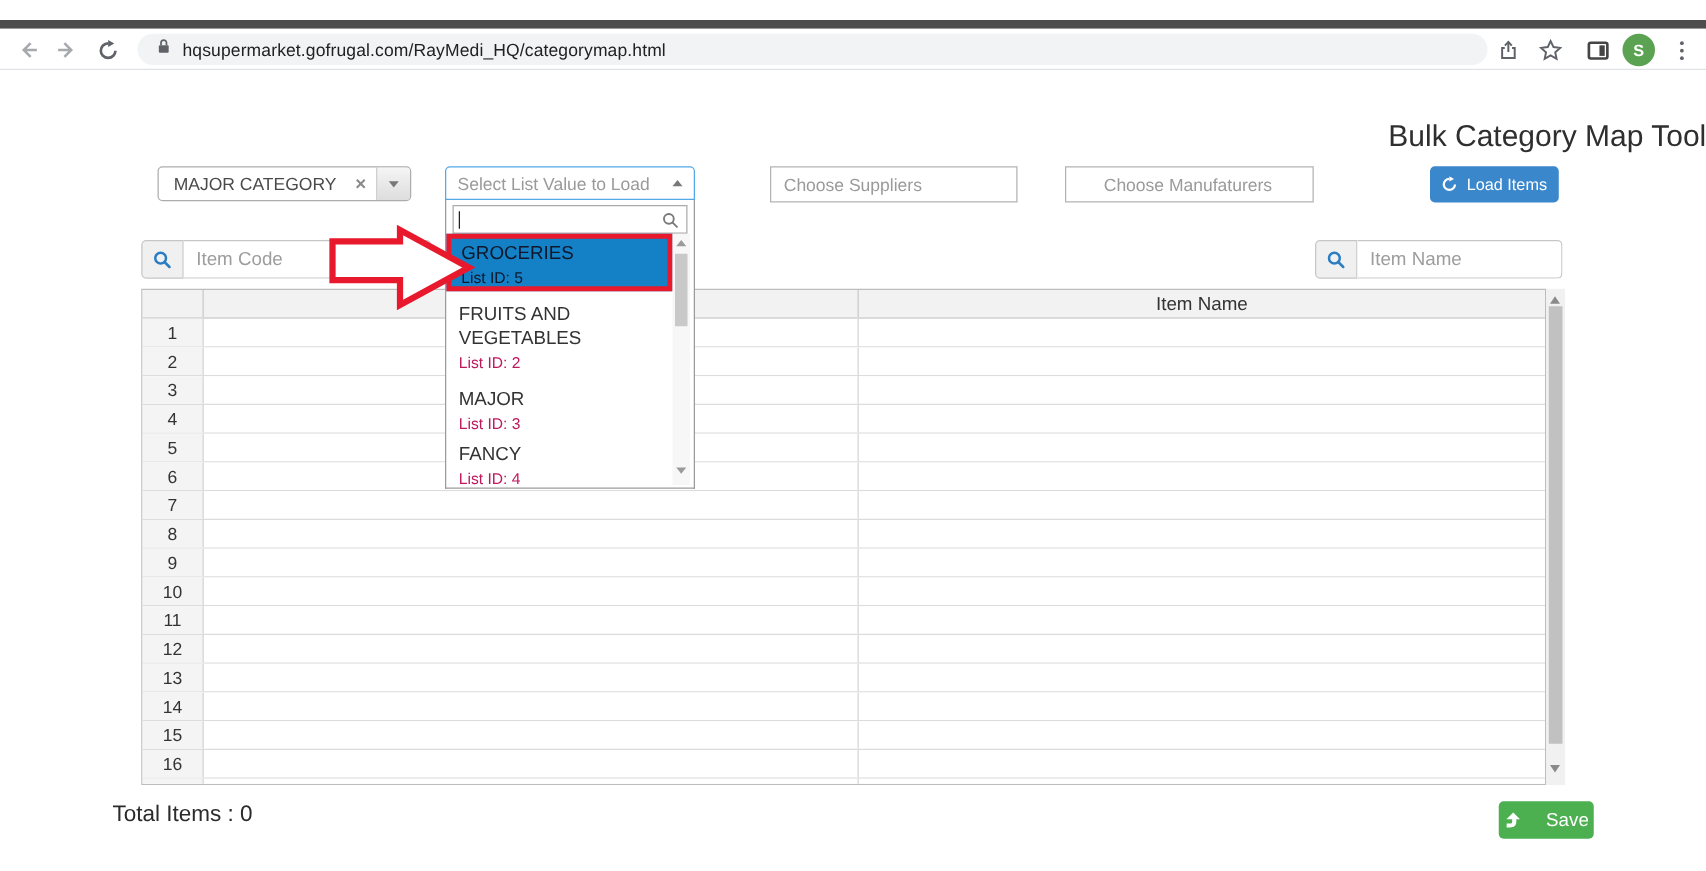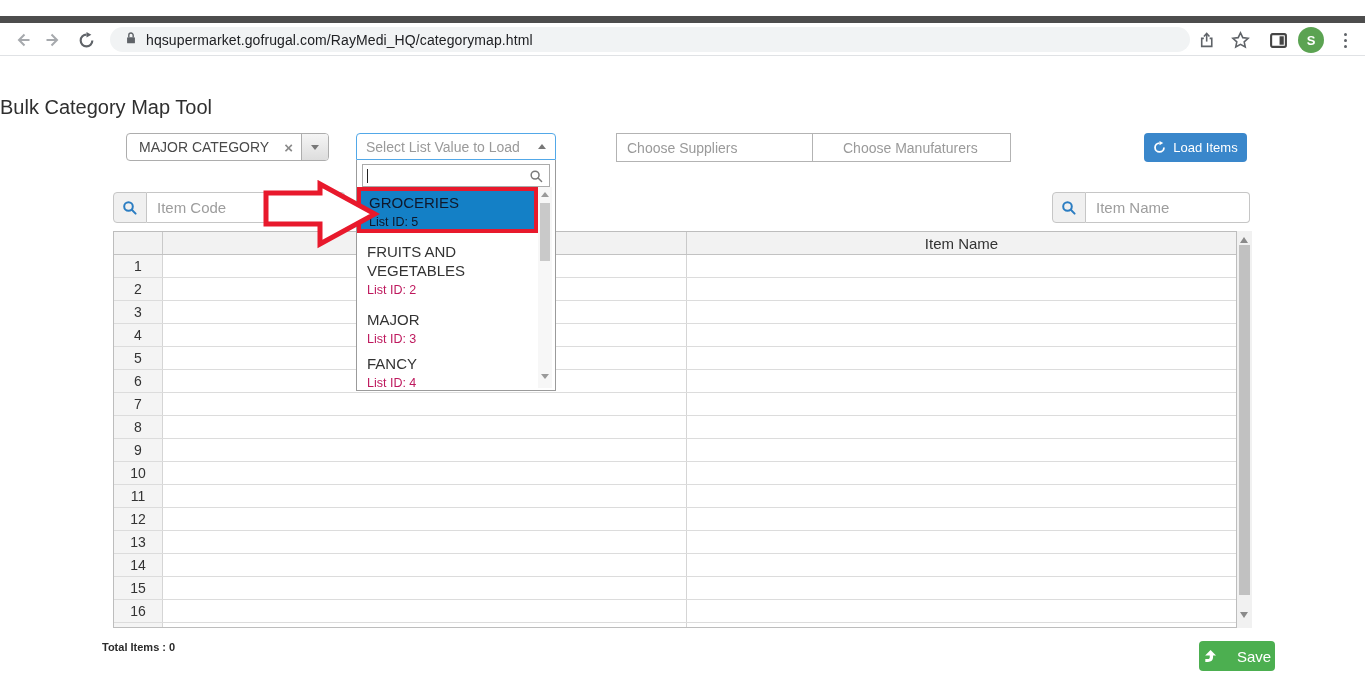--- a/index.html
+++ b/index.html
@@ -11,21 +11,21 @@
   .top-strip { position:absolute; left:0; top:0; width:1365px; height:7px; background:#4d4d4d; }
   .toolbar { position:absolute; left:0; top:7px; width:1365px; height:33px; background:#fff; border-bottom:1px solid #e0e2e5; }
   .nav-ico { position:absolute; top:6px; width:22px; height:22px; display:flex; align-items:center; justify-content:center; cursor:pointer; }
   .omnibox { position:absolute; left:110px; top:4px; width:1080px; height:25px; background:#f1f3f4; border-radius:13px; display:flex; align-items:center; padding-left:14px; }
   .url-text { font-size:14px; color:#202124; margin-left:8px; letter-spacing:0.1px; }
   .avatar { position:absolute; left:1298px; top:4px; width:26px; height:26px; border-radius:50%; background:#5ba352; color:#fff; font-size:13px; font-weight:bold; display:flex; align-items:center; justify-content:center; }
   .dots { display:flex; flex-direction:column; gap:3px; }
   .dots i { width:3px; height:3px; border-radius:50%; background:#5f6368; }
 
   
-  .page-title { position:absolute; left:0; top:80px; width:1365px; text-align:left; font-size:20px; color:#2f2f2f; }
+  .page-title { position:absolute; left:0; top:80px; width:1365px; text-align:right; font-size:24px; color:#2f2f2f; }
 
   
   .sel2 { position:absolute; top:117px; height:28px; border:1px solid #adadad; border-radius:4px; background:#fff; display:flex; align-items:center; }
   .sel2-label { flex:1; padding-left:12px; font-size:14px; color:#4a4a4a; white-space:nowrap; }
   .sel2-clear { color:#8a8a8a; font-size:15px; font-weight:bold; padding:0 8px; cursor:pointer; }
   .sel2-arrowbox { width:27px; height:26px; background:linear-gradient(#f5f5f5,#ddd); border-left:1px solid #adadad; border-radius:0 3px 3px 0; display:flex; align-items:center; justify-content:center; }
   .tri-down { width:0; height:0; border-left:4px solid transparent; border-right:4px solid transparent; border-top:5px solid #777; }
   .tri-up { width:0; height:0; border-left:4px solid transparent; border-right:4px solid transparent; border-bottom:5px solid #777; }
 
   .listsel { position:absolute; left:356px; top:117px; width:200px; height:27px; border:1px solid #52a8e8; border-radius:4px 4px 0 0; background:#fff; display:flex; align-items:center; padding:0 9px; }
@@ -78,21 +78,21 @@
   .dd-scroll { position:absolute; right:3px; top:27px; width:14px; height:201px; background:#f7f7f7; }
   .dd-scroll .arr { position:absolute; left:3px; }
   .dd-up { top:5px; width:0; height:0; border-left:4px solid transparent; border-right:4px solid transparent; border-bottom:5px solid #9a9a9a; }
   .dd-thumb { position:absolute; left:2px; top:16px; width:10px; height:58px; background:#c9c9c9; }
   .dd-down { top:187px; width:0; height:0; border-left:4px solid transparent; border-right:4px solid transparent; border-top:5px solid #9a9a9a; }
 
   
   .red-arrow { position:absolute; left:262px; top:164px; z-index:40; }
 
   
-  .total-items { position:absolute; left:102px; top:625px; font-size:11px; font-weight:bold; color:#2b2b2b; }
+  .total-items { position:absolute; left:90px; top:625px; font-size:18px; font-weight:normal; color:#2b2b2b; }
   .btn-save { position:absolute; left:1199px; top:625px; width:76px; height:30px; background:#4caf50; border:none; border-radius:4px; color:#fff; font-size:15px; display:flex; align-items:center; justify-content:center; gap:20px; cursor:pointer; font-family:"Liberation Sans",sans-serif; }
 </style>
 </head>
 <body>
 
 <div class="screen">
 
   <div class="top-strip"></div>
   <div class="toolbar">
     <div class="nav-ico" style="left:12px">
@@ -159,21 +159,21 @@
         <i class="tri-down"></i>
       </span>
   </div>
 
   <div class="listsel">
     <span class="listsel-ph">Select List Value to Load</span>
     <i class="tri-up"></i>
   </div>
 
   <input class="plain-input" style="left: 616px; width: 198px;" placeholder="Choose Suppliers">
-  <input class="plain-input" style="left: 812px; width: 199px; padding-left: 30px;" placeholder="Choose Manufaturers">
+  <input class="plain-input" style="left: 852px; width: 199px; padding-left: 30px;" placeholder="Choose Manufaturers">
 
   <button class="btn-load">
     <span style="display:flex">
       <svg width="13" height="13" viewBox="0 0 16 16">
           <path d="M13.5 8 A5.5 5.5 0 1 1 8 2.5" fill="none" stroke="#fff" stroke-width="2.2"></path>
           <polygon points="8,0 8,5.2 12.6,2.6" fill="#fff"></polygon>
         </svg>
     </span>
     <span>Load Items</span>
   </button>

